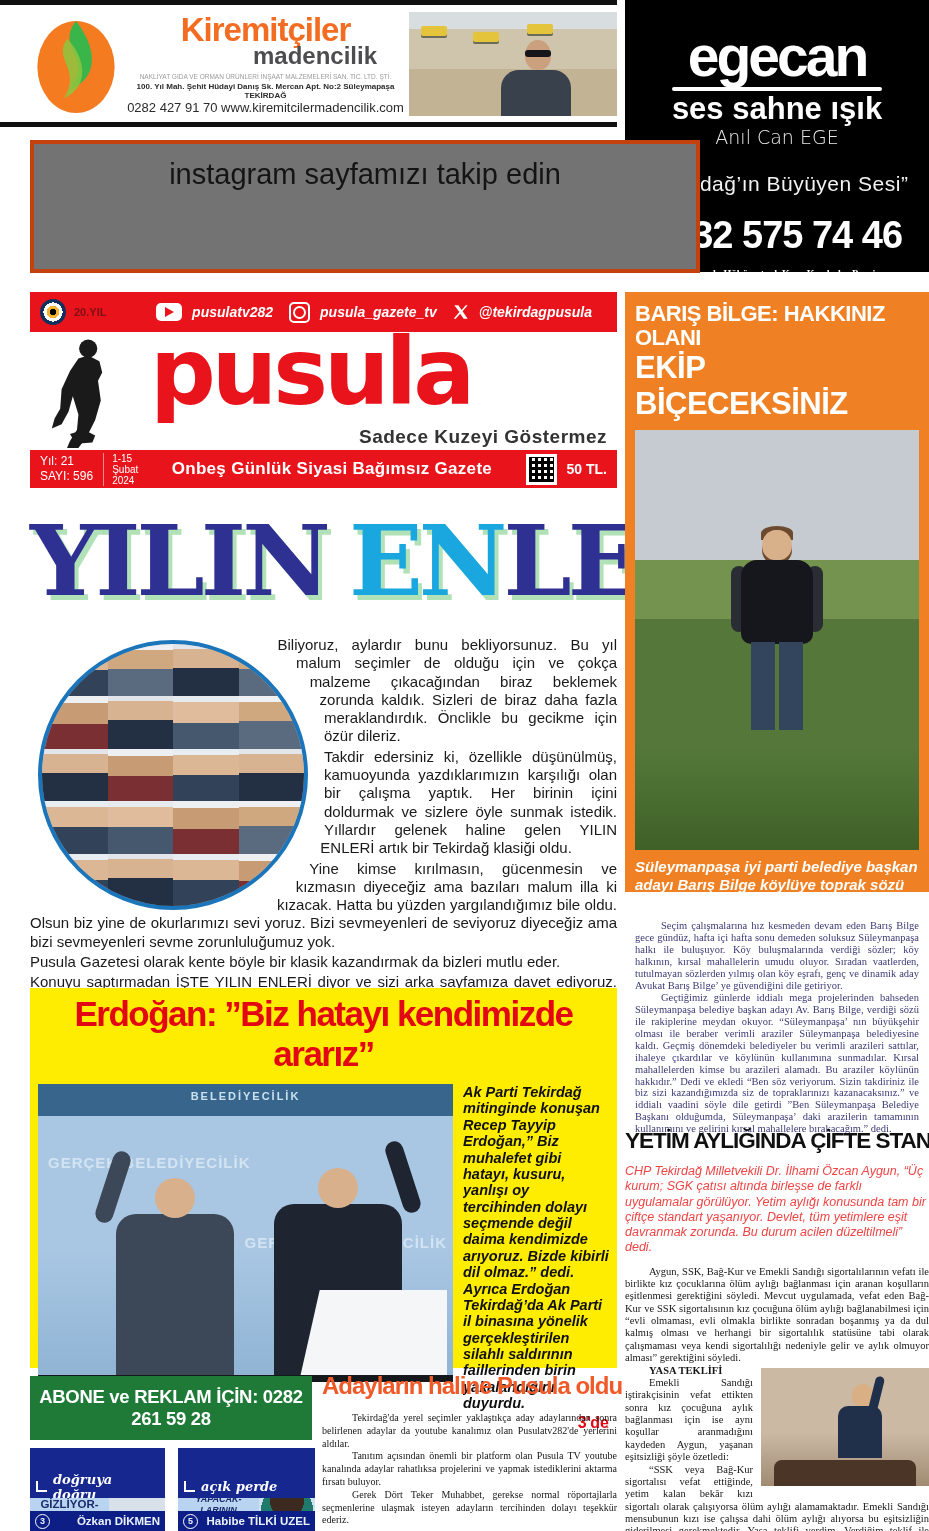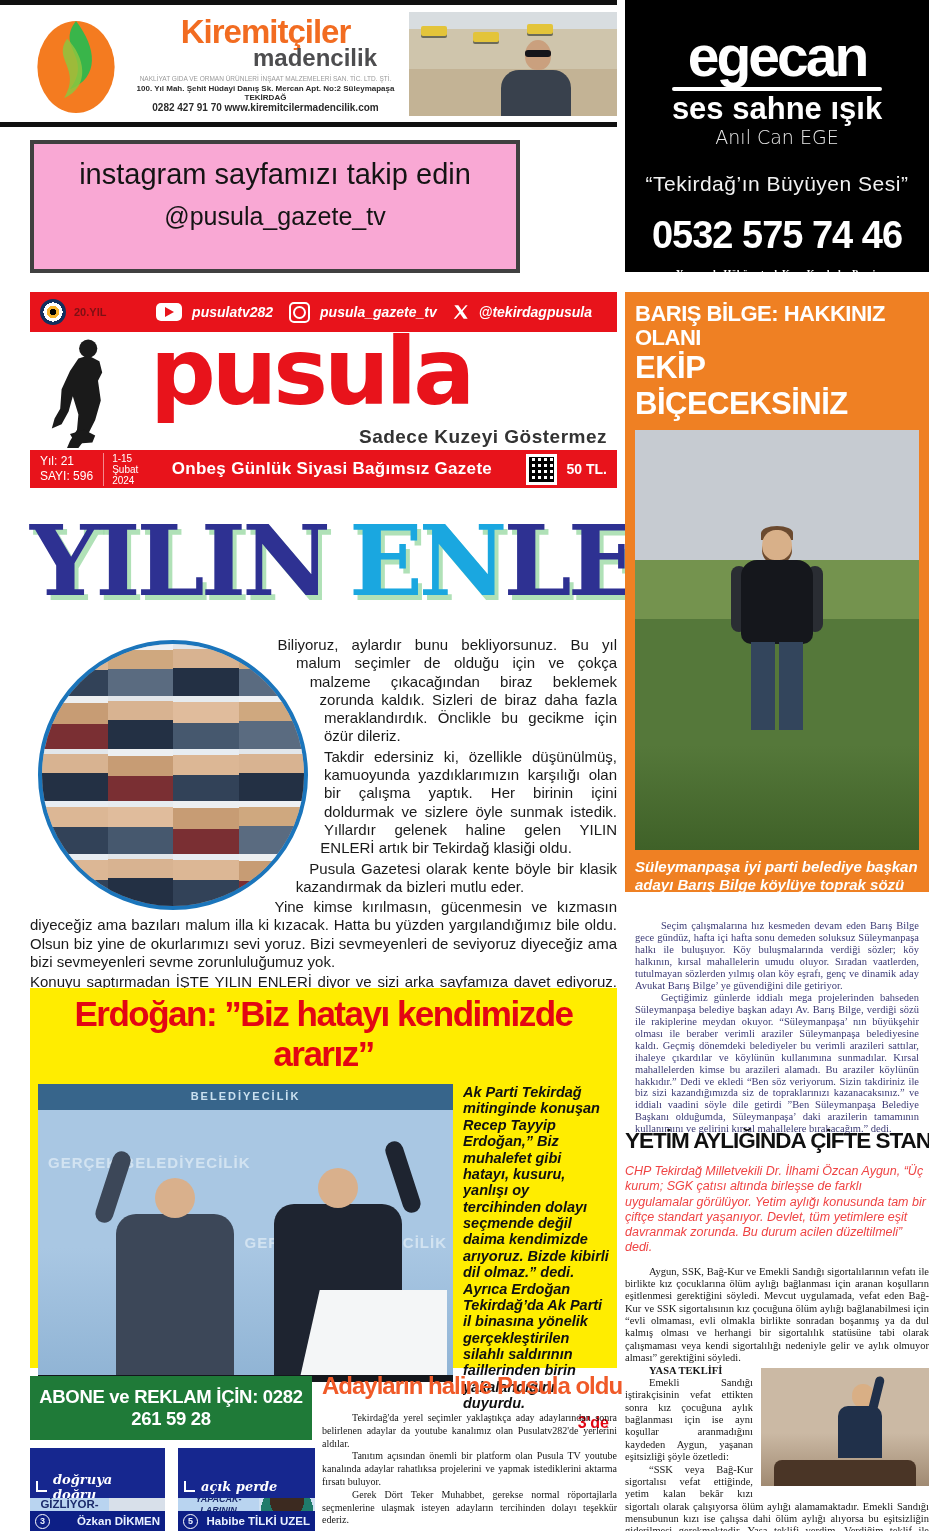--- a/index.html
+++ b/index.html
@@ -12,40 +12,40 @@
   .bar-mid{left:0;top:122px;width:617px;height:5px;background:#101010;}
 
   
   .ad-kir{left:30px;top:8px;width:587px;height:112px;display:flex;align-items:center;background:#fff;}
   .kir-logo{width:92px;height:104px;flex:0 0 auto;}
   .kir-text{flex:1;text-align:center;padding:0 4px;}
   .kir-title{color:#f26c21;font-weight:800;font-size:33px;letter-spacing:-1px;line-height:1;}
   .kir-sub{color:#4d4d4f;font-weight:700;font-size:24px;line-height:1;margin-top:-2px;text-align:right;padding-right:28px;}
   .kir-l1{color:#9a9a9a;font-size:6.5px;margin-top:5px;}
   .kir-l2{color:#2b2b2b;font-size:8px;font-weight:700;margin-top:2px;}
-  .kir-l3{color:#2b2b2b;font-size:10px;font-weight:700;}
+  .kir-l3{color:#2b2b2b;font-size:13px;font-weight:400;}
   .kir-photo{width:208px;height:104px;flex:0 0 auto;position:relative;overflow:hidden;
     background:linear-gradient(180deg,#d8dde0 0 16%,#cfc5ac 16% 55%,#c3b395 55% 100%);}
   .kir-mach{position:absolute;width:26px;height:10px;background:#e3c43a;border-radius:2px;box-shadow:0 2px 0 #6b6b5a;}
   .kir-man-head{position:absolute;right:66px;top:28px;width:26px;height:30px;border-radius:50% 50% 45% 45%;background:#caa07e;}
   .kir-man-glass{position:absolute;right:66px;top:38px;width:26px;height:7px;border-radius:3px;background:#15151a;}
   .kir-man-body{position:absolute;right:46px;bottom:0;width:70px;height:46px;border-radius:18px 18px 0 0;background:#39414d;}
 
   
   .ad-ege{left:625px;top:0;width:304px;height:272px;background:#000;color:#fff;text-align:center;}
   .ege-title{font-size:57px;font-weight:800;letter-spacing:-3px;line-height:1;margin-top:28px;}
   .ege-rule{width:210px;height:4px;background:#fff;border-radius:2px;margin:2px auto 2px;}
   .ege-sub{font-size:31px;font-weight:800;letter-spacing:0;line-height:1;}
   .ege-person{font-size:19px;font-weight:300;color:#e8e8e8;font-family:"DejaVu Sans",sans-serif;margin-top:2px;}
   .ege-slogan{font-size:21px;margin-top:24px;letter-spacing:.5px;color:#f2f2f2;}
   .ege-phone{font-size:38px;font-weight:800;margin-top:18px;letter-spacing:-1px;}
   .ege-addr{font-size:10px;font-weight:700;font-family:"Liberation Serif",serif;line-height:1.35;margin-top:10px;}
 
   
-  .ig-banner{left:30px;top:140px;width:490px;height:133px;background:#f9a8d4;border:4px solid #404040;
+  .ig-banner{left:30px;top:140px;width:670px;height:133px;background:#737373;border:4px solid #c2410c;
     box-sizing:border-box;text-align:center;color:#141414;}
   .igb-l{font-size:29px;line-height:1.3;}
   .igb-l:first-child{margin-top:12px;}
   .igb-h{font-size:25px;margin-top:8px;}
 
   
   .masthead{left:30px;top:292px;width:587px;height:196px;background:#e8131b;}
   .mh-top{height:40px;display:flex;align-items:center;padding:0 10px;gap:6px;box-sizing:border-box;}
   .eye{width:26px;height:26px;border-radius:50%;
     background:radial-gradient(circle,#000 0 17%,#f7b32b 17% 34%,#fff 34% 52%,#12305e 52% 100%);}
@@ -92,21 +92,21 @@
   .tile:nth-child(3n){background:linear-gradient(180deg,#e2e6ea 0 10%,#d8b391 10% 46%,#233044 46% 100%);}
   .tile:nth-child(5n){background:linear-gradient(180deg,#edeff1 0 14%,#c79c74 14% 52%,#7a2f33 52% 100%);}
   .tile:nth-child(7n){background:linear-gradient(180deg,#e6ebef 0 12%,#e0bc9c 12% 50%,#46586e 50% 100%);}
   .main-art p{margin:0 0 2px 0;}
 
   
   .erd-box{left:30px;top:988px;width:587px;height:380px;background:#ffed00;box-sizing:border-box;padding:6px 8px;}
   .erd-head{text-align:center;color:#e30613;font-weight:800;font-size:35px;letter-spacing:-1.5px;margin:0 0 10px;}
   .erd-photo{float:left;width:415px;height:298px;margin-right:10px;position:relative;overflow:hidden;
     background:linear-gradient(180deg,#a9c7e3 0 55%,#8fb3d4 100%);}
-  .erd-strip{position:absolute;left:0;top:0;width:100%;height:26px;background:#2b5b82;color:#cfe4f2;
+  .erd-strip{position:absolute;left:0;top:0;width:100%;height:32px;background:#2b5b82;color:#cfe4f2;
     font-weight:700;font-size:11px;letter-spacing:2px;text-align:center;line-height:24px;opacity:.9;}
   .erd-ban{position:absolute;color:#e9f2f9;font-weight:800;opacity:.65;font-size:15px;letter-spacing:1px;}
   .erd-fig{position:absolute;bottom:0;border-radius:20px 20px 0 0;}
   .erd-fig::before{content:"";position:absolute;top:-36px;left:50%;transform:translateX(-50%);
     width:40px;height:40px;border-radius:50%;background:#d9b08c;}
   .erd-fig .arm{position:absolute;top:-64px;width:18px;height:74px;border-radius:9px;background:inherit;}
   .erd-f1{left:78px;width:118px;height:168px;background:#3c4758;}
   .erd-f1 .arm{left:-12px;transform:rotate(18deg);}
   .erd-f2{left:236px;width:128px;height:178px;background:#1e2430;}
   .erd-f2 .arm{right:-10px;transform:rotate(-18deg);}
@@ -223,21 +223,20 @@
     <div class="ege-slogan">“Tekirdağ’ın Büyüyen Sesi”</div>
     <div class="ege-phone">0532 575 74 46</div>
     <div class="ege-addr">
       <span>Yavuz mh. Hükümet od. Koca Kardeşler Pasajı</span><br>
       <span>D Blok 173/4 SÜLEYMANPAŞA/TEKİRDAĞ</span>
     </div>
   </div>
 
   <div class="abs ig-banner">
     <div class="igb-l">instagram sayfamızı takip edin</div>
-    <div class="igb-h">@pusula_gazete_tv</div>
   </div>
 
   <div class="abs masthead">
     <div class="mh-top">
       <span class="eye"></span>
       <span class="yil20">20.YIL</span>
       <span class="mh-spacer"></span>
       <span class="yt"></span>
       <span class="soc">pusulatv282</span>
       <span class="ig"></span>
@@ -296,22 +295,22 @@
         <div class="tile"></div>
         <div class="tile"></div>
         <div class="tile"></div>
       <div class="tile"></div>
         <div class="tile"></div>
         <div class="tile"></div>
         <div class="tile"></div>
     </div>
     <p>Biliyoruz, aylardır bunu bekliyorsunuz. Bu yıl malum seçimler de olduğu için ve çokça malzeme çıkacağından biraz beklemek zorunda kaldık. Sizleri de biraz daha fazla meraklandırdık. Önclikle bu gecikme için özür dileriz.</p>
     <p>Takdir edersiniz ki, özellikle düşünülmüş, kamuoyunda yazdıklarımızın karşılığı olan bir çalışma yaptık. Her birinin içini doldurmak ve sizlere öyle sunmak istedik. Yıllardır gelenek haline gelen YILIN ENLERİ artık bir Tekirdağ klasiği oldu.</p>
+    <p>Yine kimse kırılmasın, gücenmesin ve kızmasın diyeceğiz ama bazıları malum illa ki kızacak. Hatta bu yüzden yargılandığımız bile oldu. Olsun biz yine de okurlarımızı sevi yoruz. Bizi sevmeyenleri de seviyoruz diyeceğiz ama bizi sevmeyenleri sevme zorunluluğumuz yok.</p>
     <p>Pusula Gazetesi olarak kente böyle bir klasik kazandırmak da bizleri mutlu eder.</p>
-    <p>Yine kimse kırılmasın, gücenmesin ve kızmasın diyeceğiz ama bazıları malum illa ki kızacak. Hatta bu yüzden yargılandığımız bile oldu. Olsun biz yine de okurlarımızı sevi yoruz. Bizi sevmeyenleri de seviyoruz diyeceğiz ama bizi sevmeyenleri sevme zorunluluğumuz yok.</p>
     <p>Konuyu saptırmadan İŞTE YILIN ENLERİ diyor ve sizi arka sayfamıza davet ediyoruz. İyi okumalar.</p>
   </div>
 
   <div class="abs erd-box">
     <h2 class="erd-head">Erdoğan: ”Biz hatayı kendimizde ararız”</h2>
     <div class="erd-photo">
       <div class="erd-strip">BELEDİYECİLİK</div>
       <span class="erd-ban" style="left:10px;top:70px;">GERÇEK BELEDİYECİLİK</span>
       <span class="erd-ban" style="right:6px;top:150px;">GERÇEK BELEDİYECİLİK</span>
       <div class="erd-fig erd-f1">

